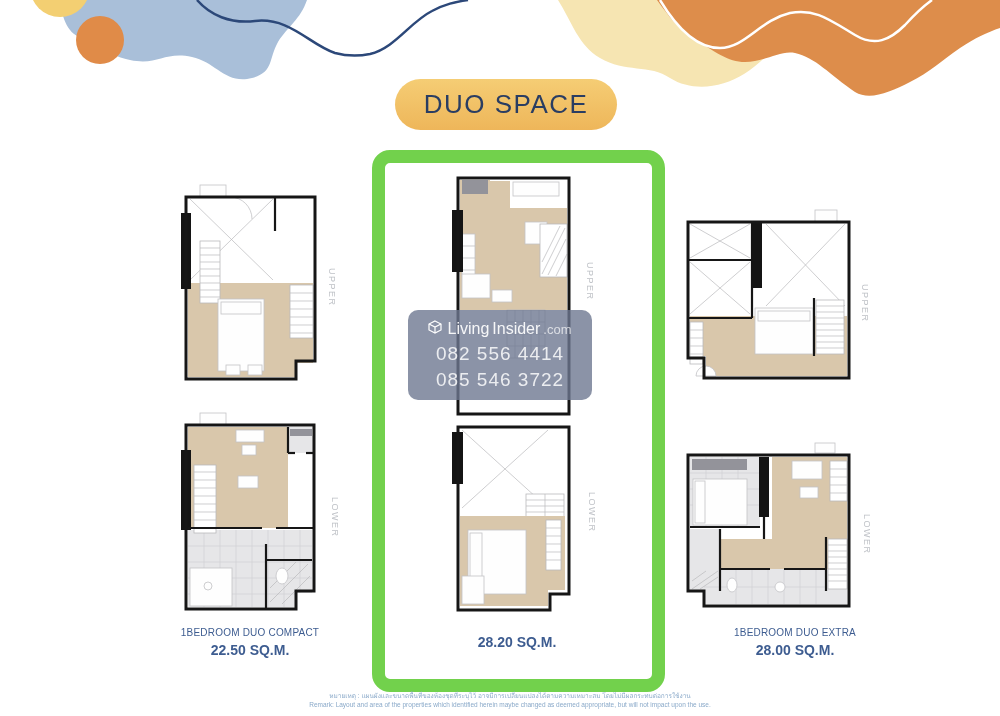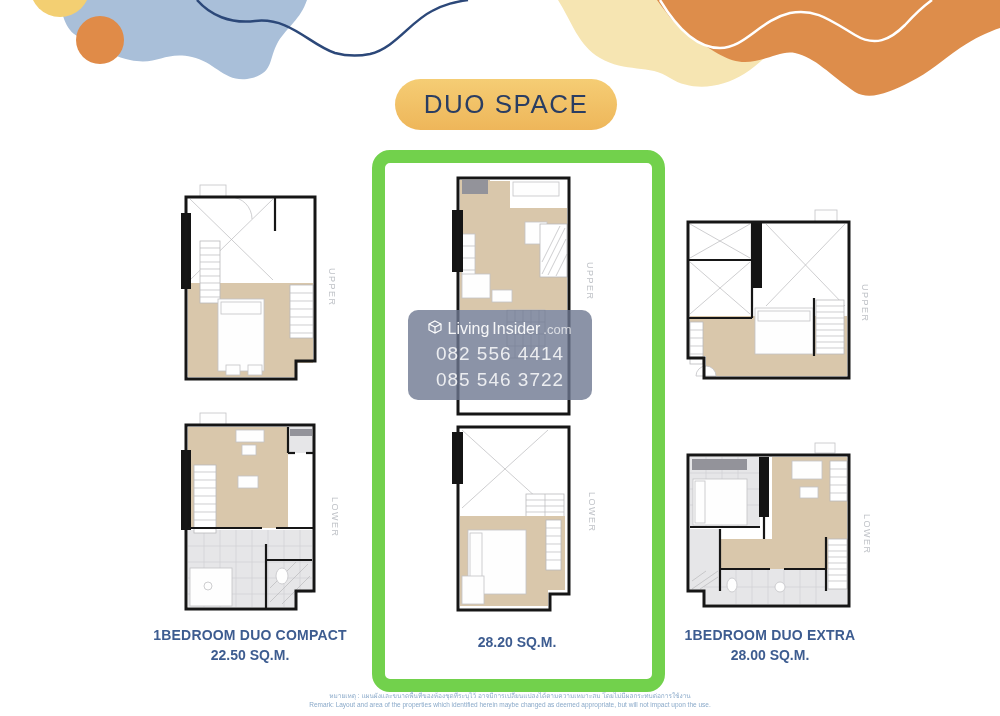--- a/index.html
+++ b/index.html
@@ -26,21 +26,21 @@
   .wd{fill:#d9c7ab;}
   .tl{fill:#e6e6e8;}
   .fx{fill:#fefefe;stroke:#c3c3c6;stroke-width:0.8;}
   .st{fill:#ffffff;stroke:#b9b9bc;stroke-width:0.8;}
   .blk{fill:#141414;}
   .dk{fill:#93939a;}
   
   .lvl{writing-mode:vertical-rl;font-size:9px;letter-spacing:1.5px;color:#bfc2c7;z-index:3;}
   
   .cap{width:300px;text-align:center;z-index:6;color:#3d5c90;}
-  .cap .nm{font-size:14px;font-weight:bold;letter-spacing:0.2px;}
+  .cap .nm{font-size:10px;font-weight:normal;letter-spacing:0.2px;}
   .cap .ar{font-size:14px;font-weight:bold;margin-top:4px;}
   
   .wm{left:408px;top:310px;width:184px;height:90px;border-radius:10px;
       background:rgba(110,120,145,0.80);z-index:8;display:flex;flex-direction:column;
       align-items:center;justify-content:center;color:rgba(255,255,255,0.92);}
   .wm .brand{display:flex;align-items:baseline;gap:3px;font-size:16px;line-height:18px;}
   .wm .brand .lt{font-weight:300;}
   .wm .brand .bd{font-weight:normal;}
   .wm .brand .sx{font-size:13px;opacity:0.75;}
   .wm .ph{font-size:19px;font-weight:400;letter-spacing:1px;margin-top:4px;opacity:0.9;}
@@ -350,21 +350,21 @@
   <div class="ph">085 546 3722</div>
 </div>
 
 <div class="abs cap" style="left:100px;top:627px">
   <div class="nm">1BEDROOM DUO COMPACT</div>
   <div class="ar">22.50 SQ.M.</div>
 </div>
 <div class="abs cap" style="left:367px;top:630px">
   <div class="ar">28.20 SQ.M.</div>
 </div>
-<div class="abs cap" style="left:620px;top:627px">
+<div class="abs cap" style="left:645px;top:627px">
   <div class="nm">1BEDROOM DUO EXTRA</div>
   <div class="ar">28.00 SQ.M.</div>
 </div>
 
 <div class="abs disc">
   <div>หมายเหตุ : แผนผังและขนาดพื้นที่ของห้องชุดที่ระบุไว้ อาจมีการเปลี่ยนแปลงได้ตามความเหมาะสม โดยไม่มีผลกระทบต่อการใช้งาน</div>
   <div>Remark: Layout and area of the properties which identified herein maybe changed as deemed appropriate, but will not impact upon the use.</div>
 </div>
 
 </body></html>

